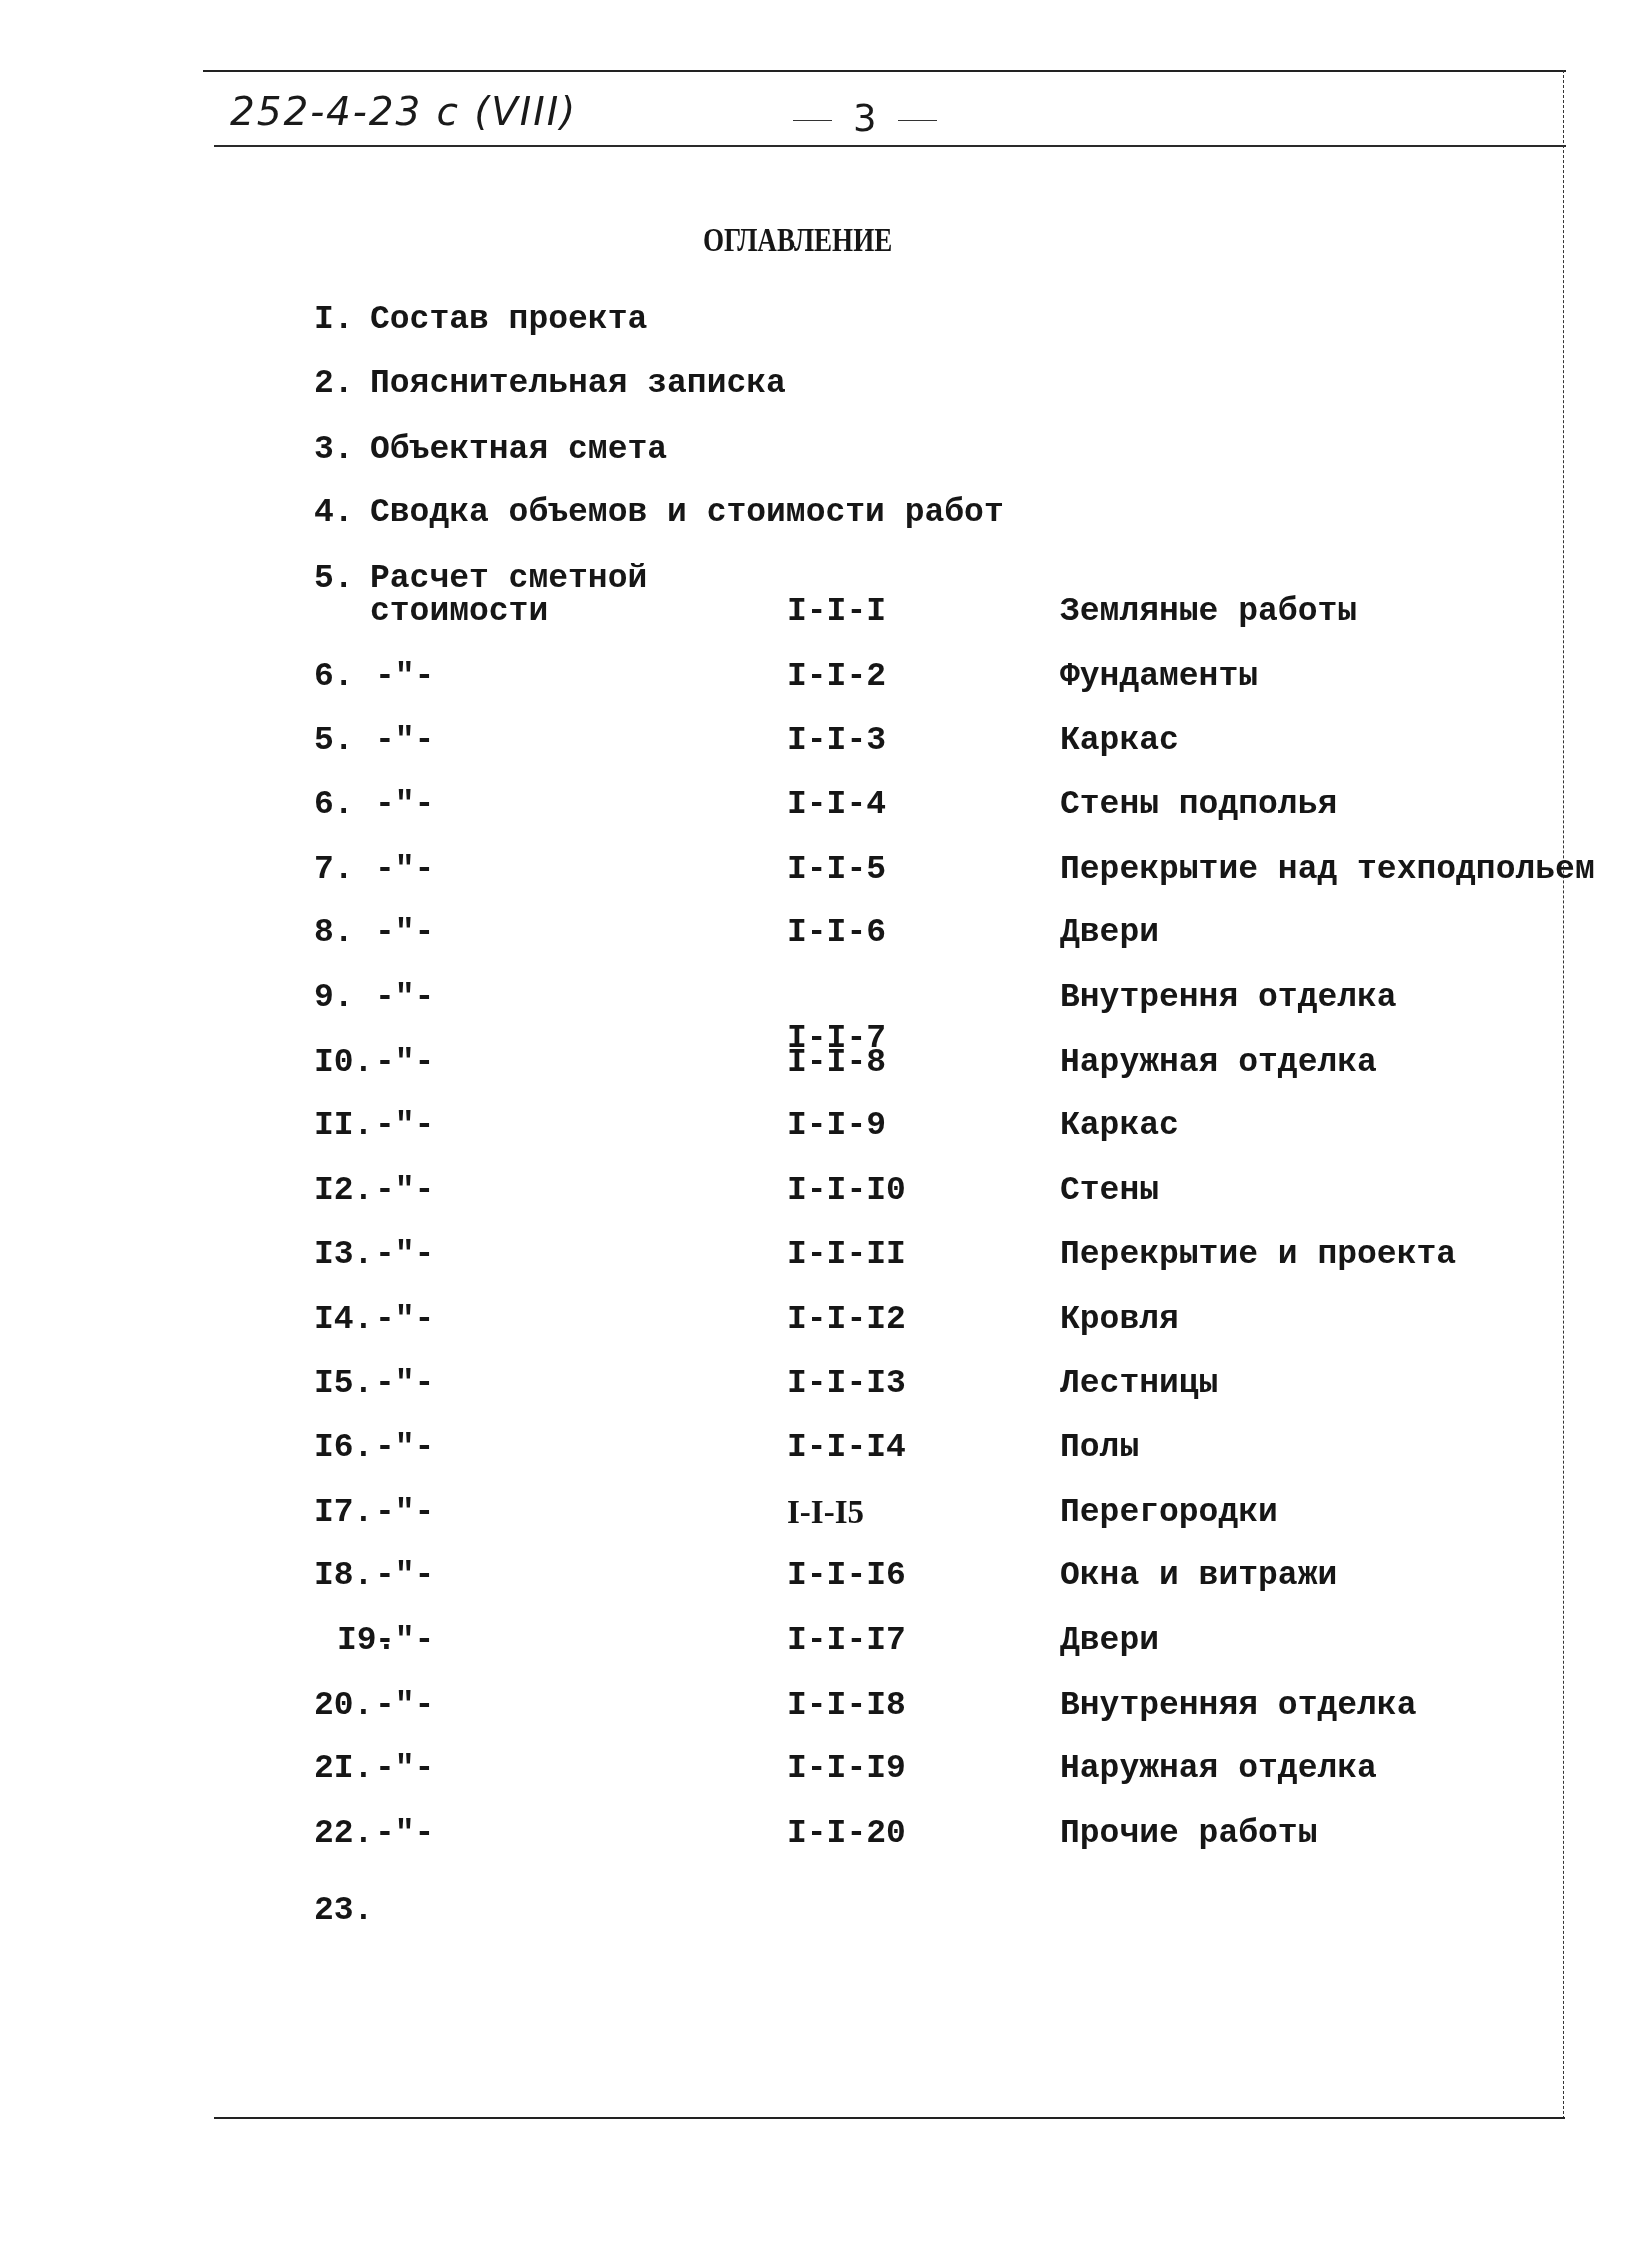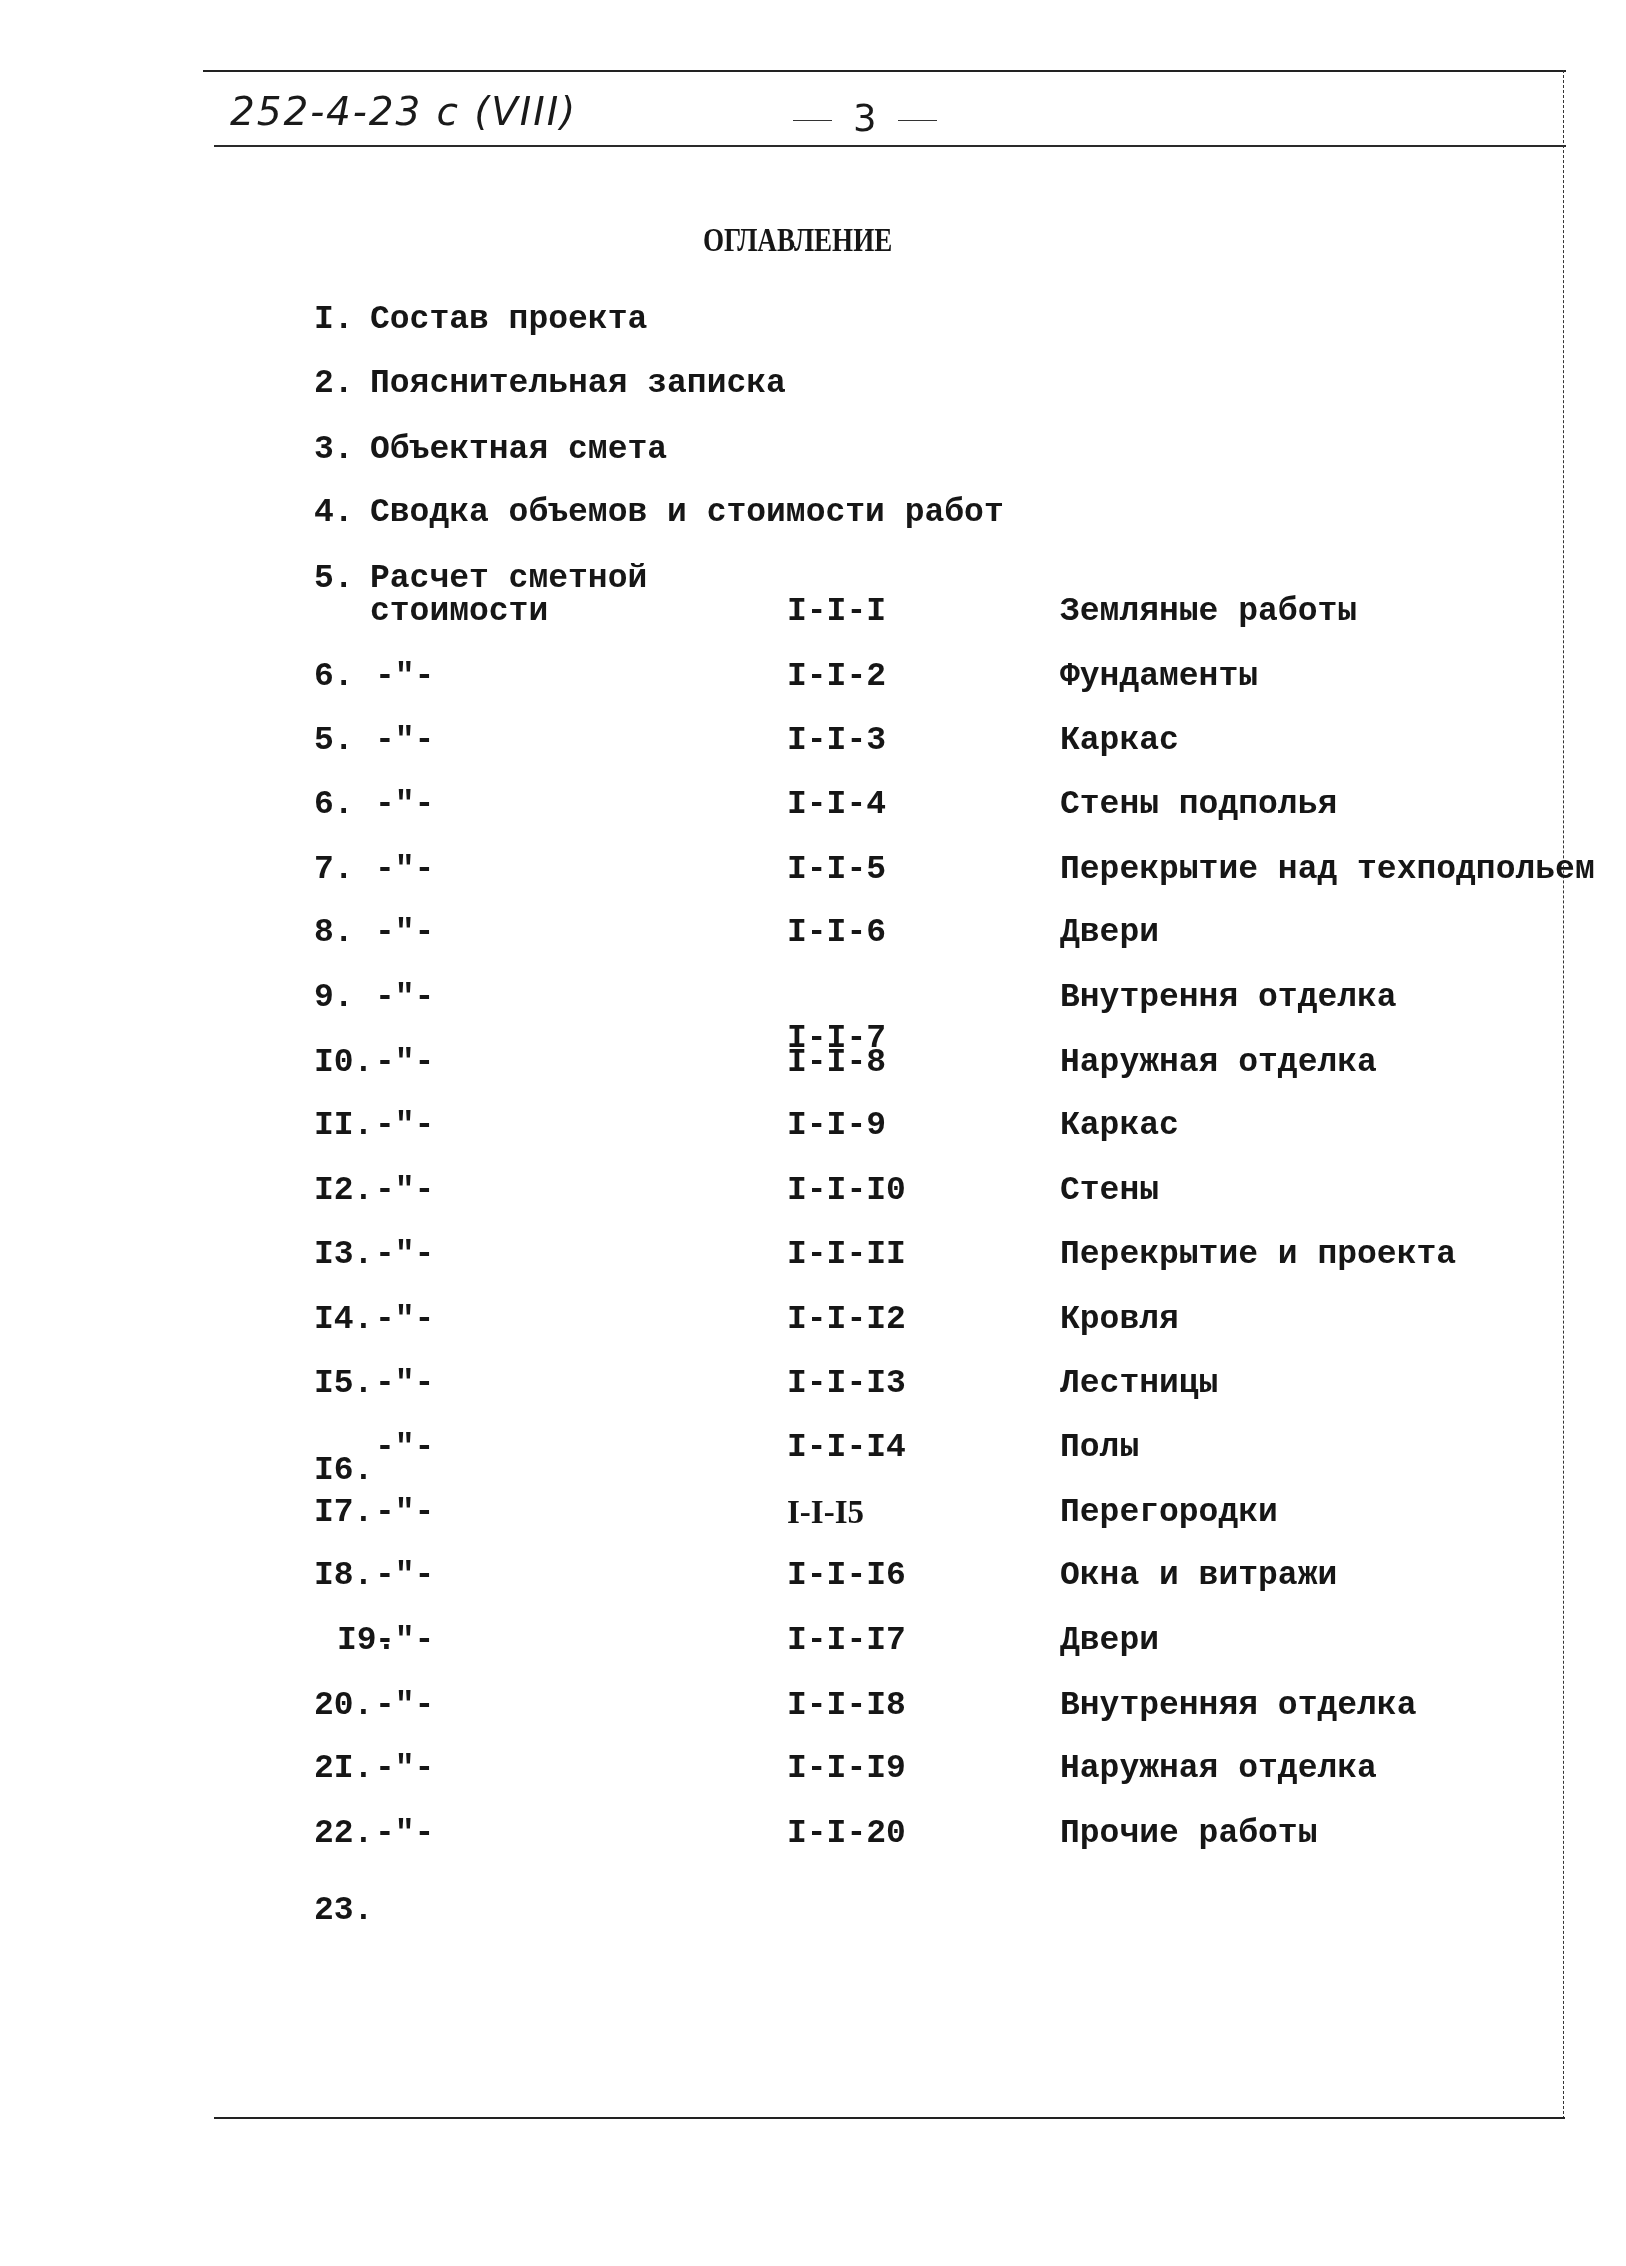--- a/index.html
+++ b/index.html
@@ -147,21 +147,21 @@
         <div class="toc-line col-code" style="top: 1301px; text-align: right;">I-I-I2</div>
         <div class="toc-line col-desc" style="top: 1301px;">Кровля</div>
       </div>
       <div>
         <div class="toc-line col-num" style="top: 1365px;">I5.</div>
         <div class="toc-line col-text" style="top: 1365px; left: 375px;">-"-</div>
         <div class="toc-line col-code" style="top: 1365px;">I-I-I3</div>
         <div class="toc-line col-desc" style="top: 1365px;">Лестницы</div>
       </div>
       <div>
-        <div class="toc-line col-num" style="top: 1429px; margin-top: 23px;">I6.</div>
+        <div class="toc-line col-num" style="top: 1429px;">I6.</div>
         <div class="toc-line col-text" style="top: 1429px; left: 375px;">-"-</div>
         <div class="toc-line col-code" style="top: 1429px;">I-I-I4</div>
         <div class="toc-line col-desc" style="top: 1429px;">Полы</div>
       </div>
       <div>
         <div class="toc-line col-num" style="top: 1494px;">I7.</div>
         <div class="toc-line col-text" style="top: 1494px; left: 375px;">-"-</div>
         <div class="toc-line col-code" style="top: 1494px; font-family: Liberation Serif, serif;">I-I-I5</div>
         <div class="toc-line col-desc" style="top: 1494px;">Перегородки</div>
       </div>

